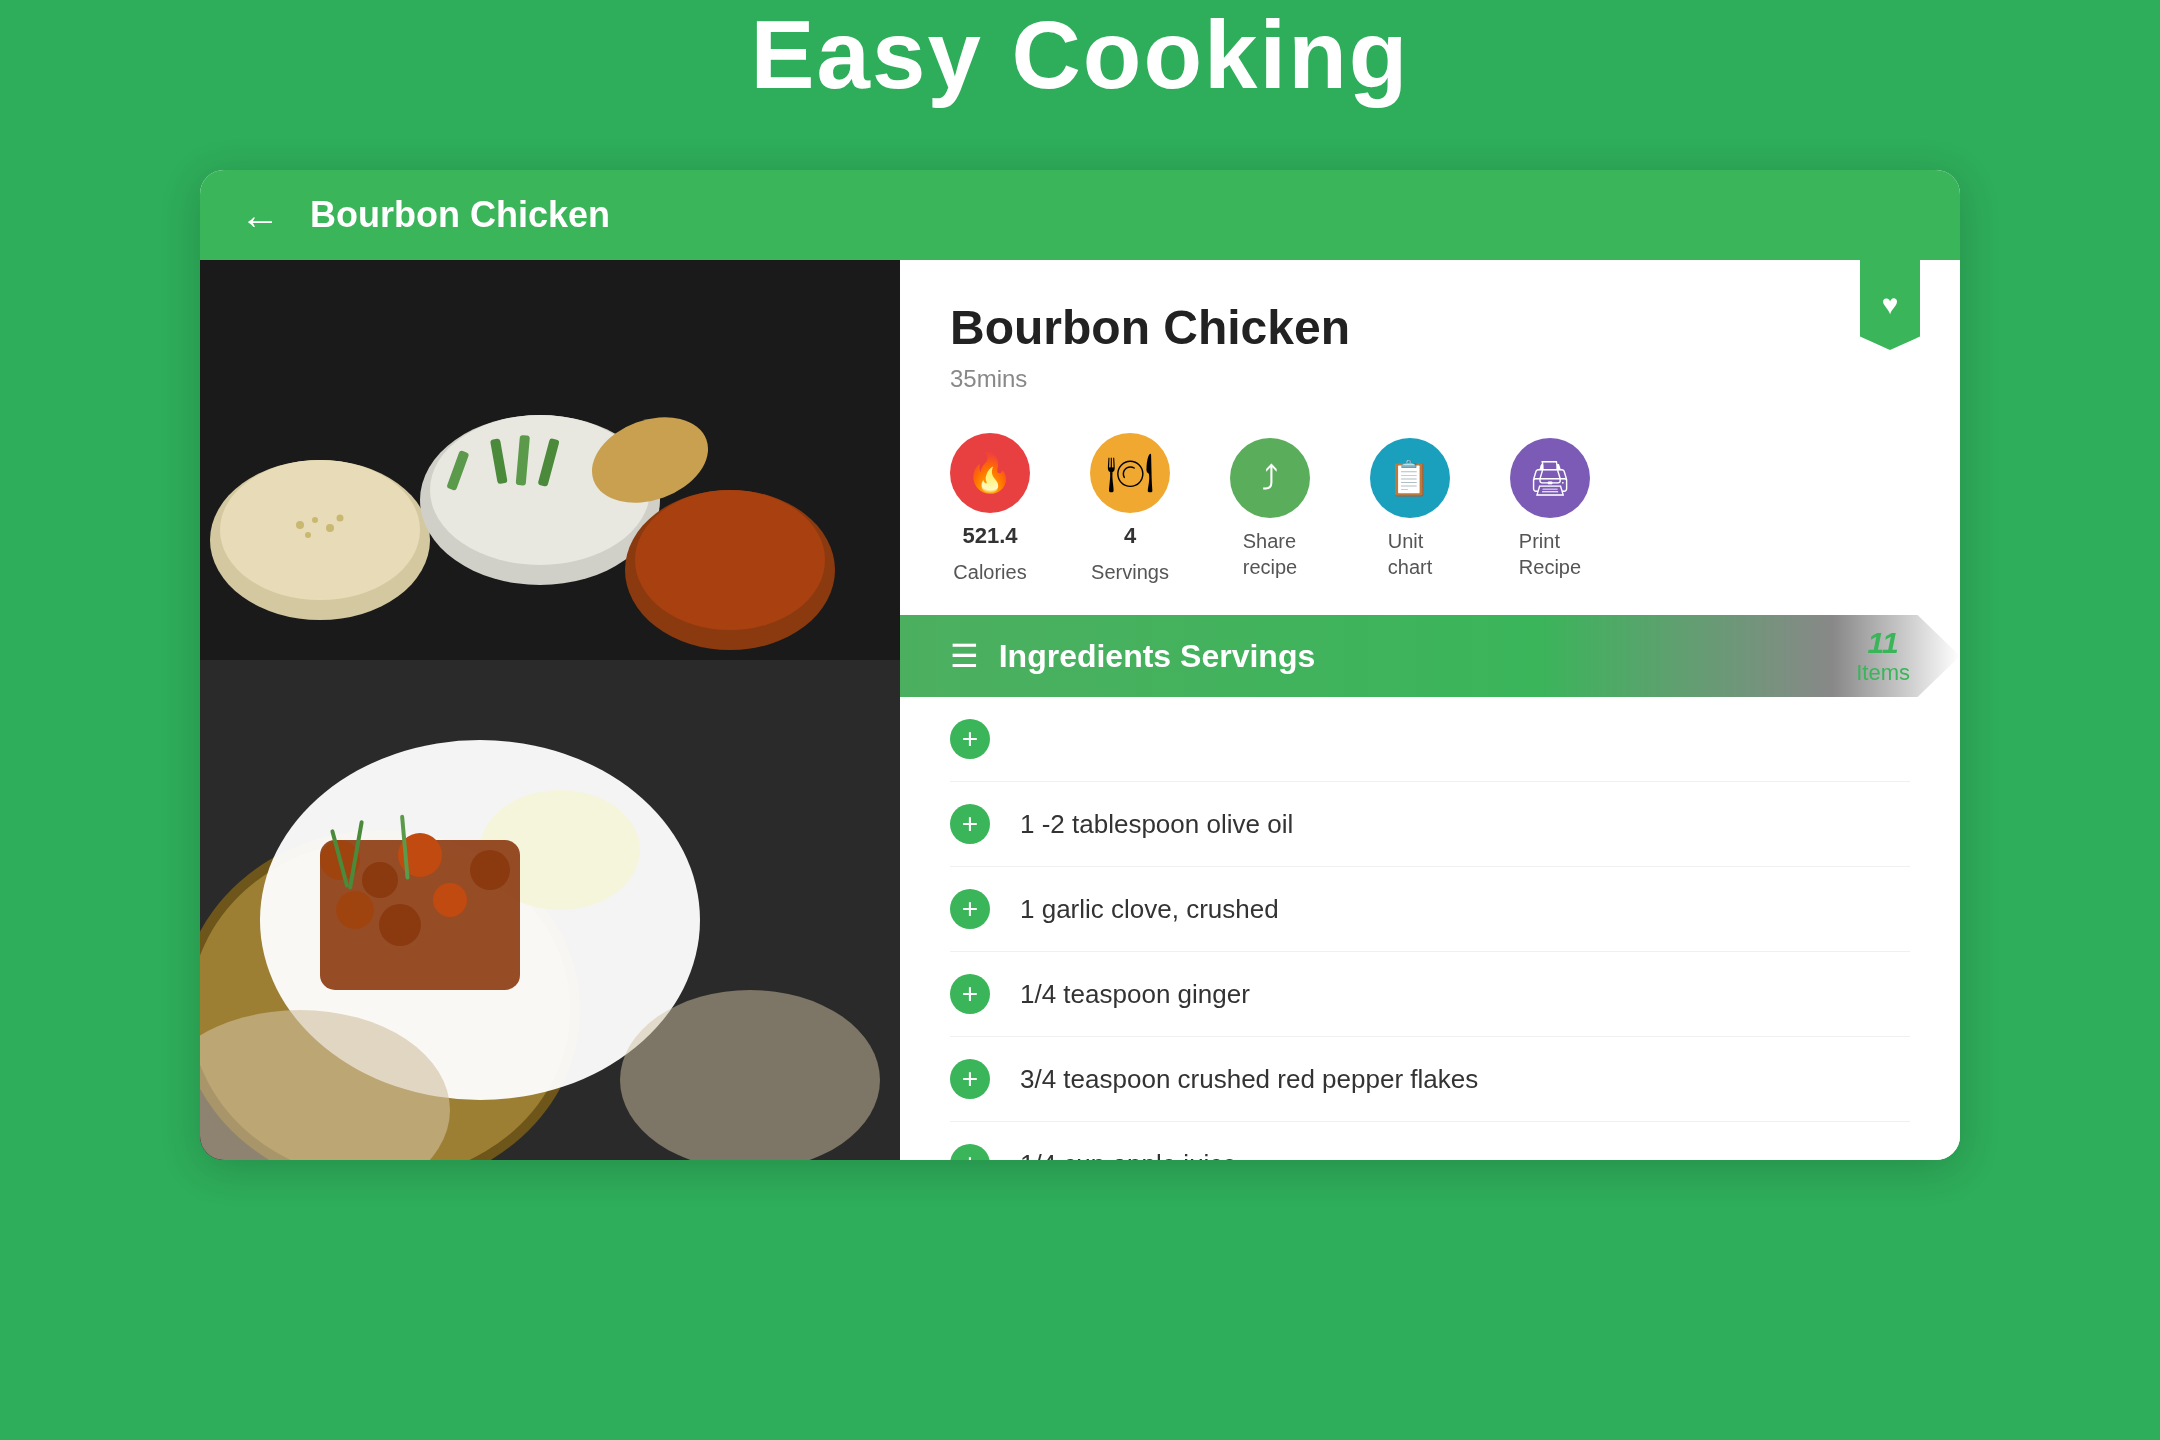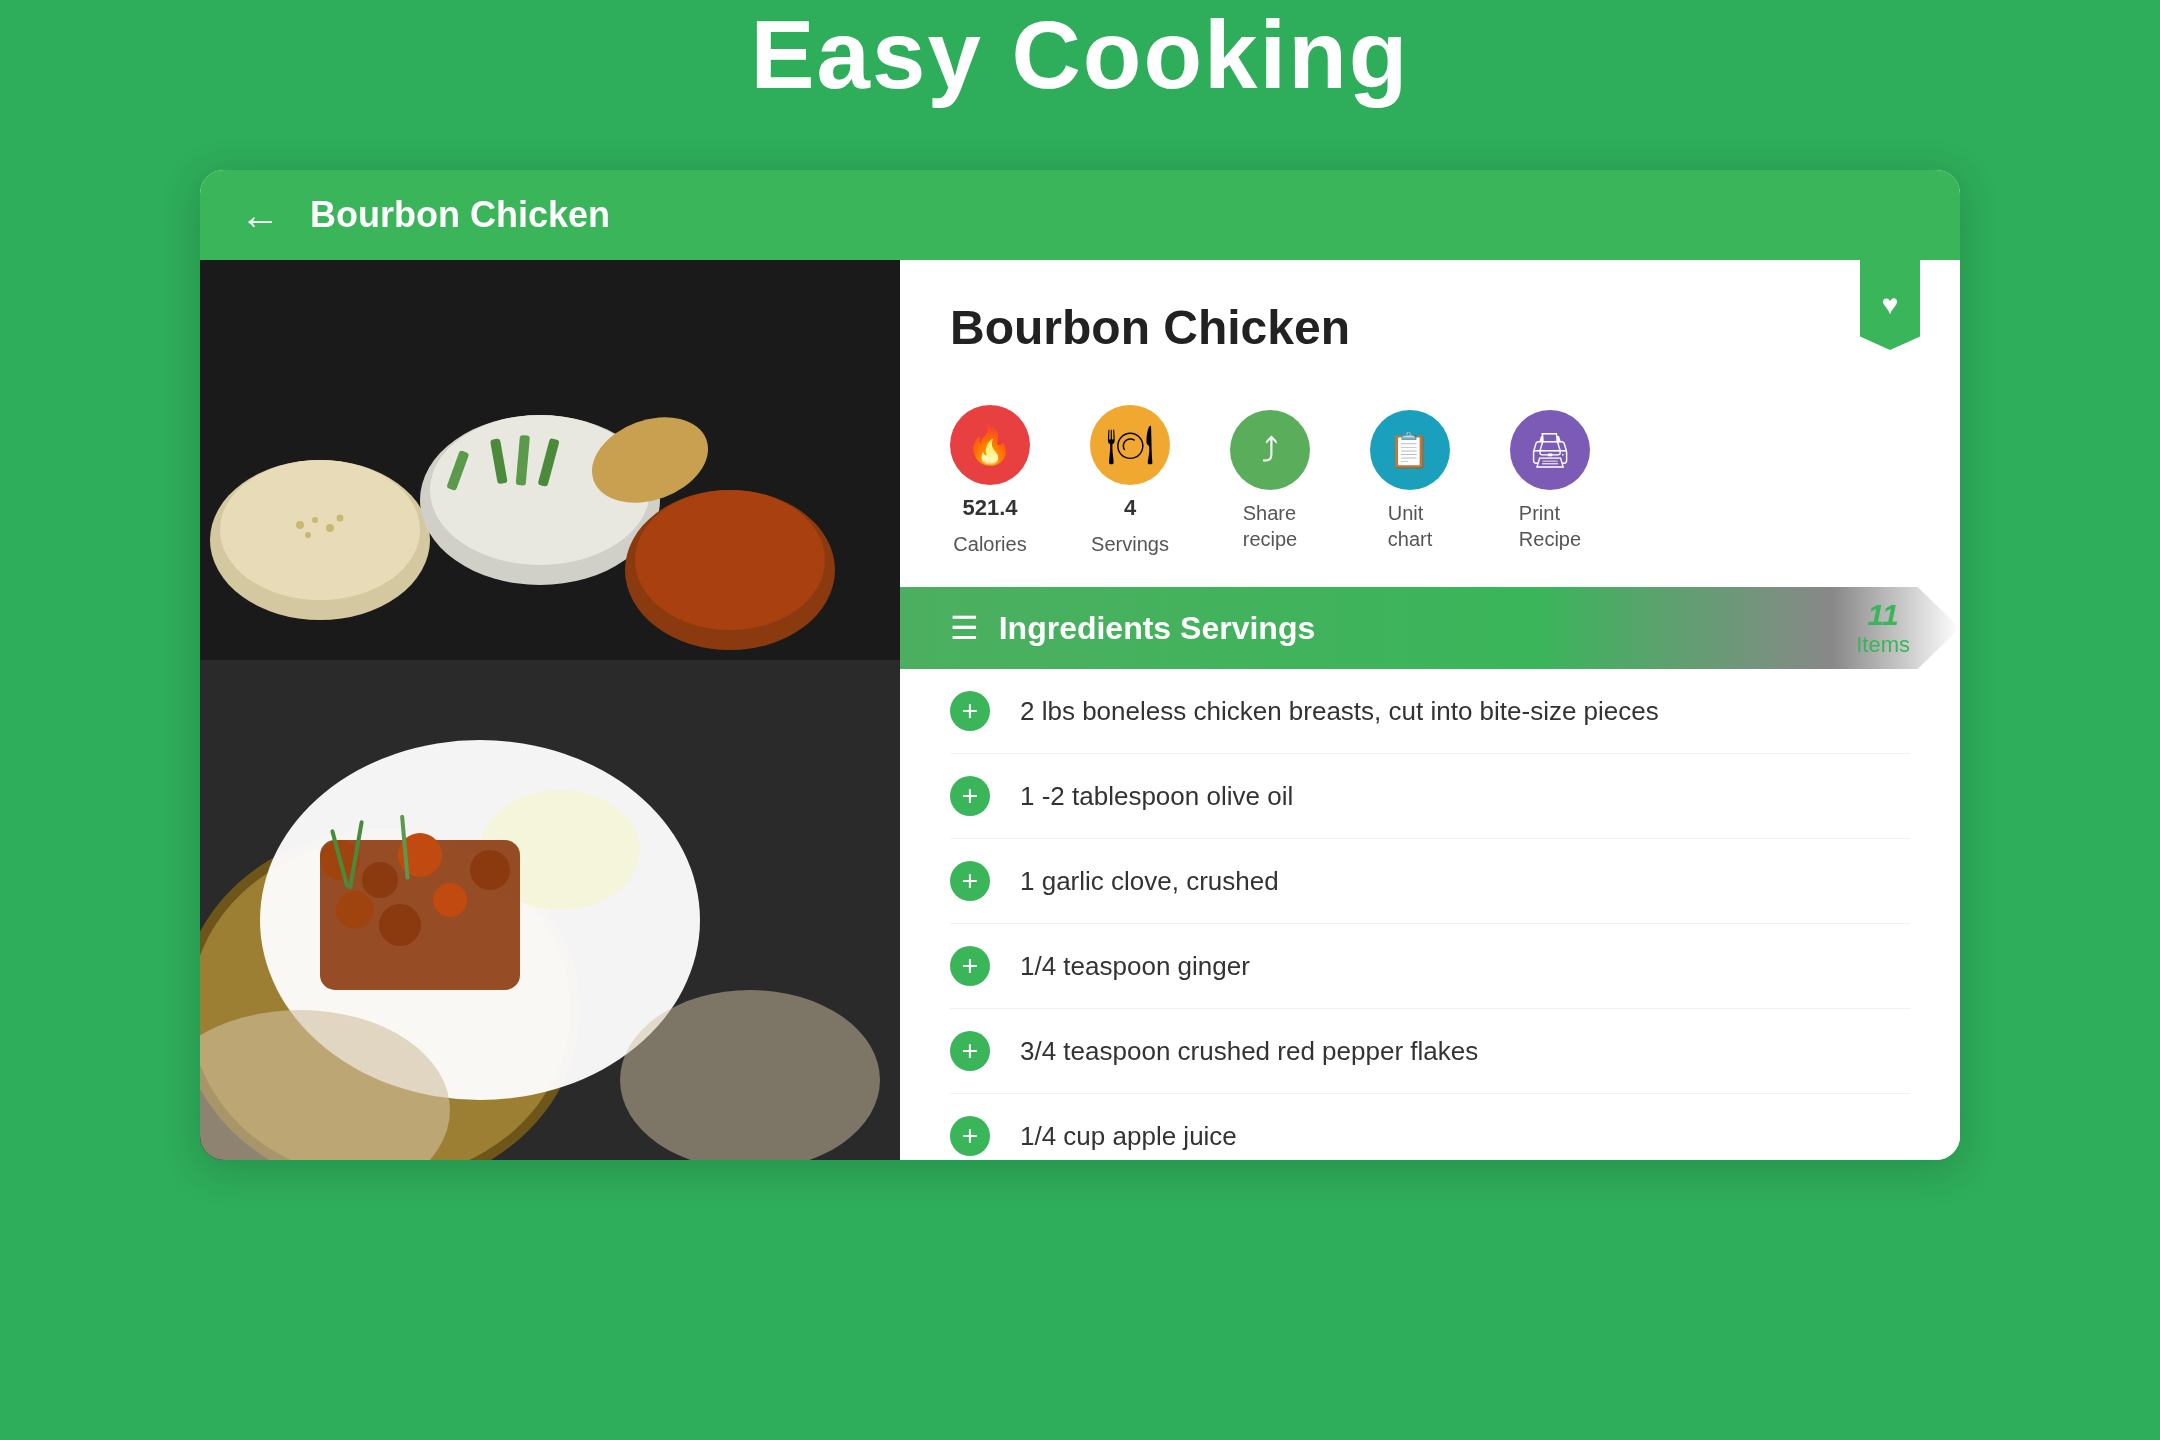--- a/index.html
+++ b/index.html
@@ -269,20 +269,21 @@
     </div>
 
     <div class="recipe-panel">
 
       <div class="bookmark">
         <span class="bookmark-heart">♥</span>
       </div>
 
       <div class="recipe-title-section">
         <div class="recipe-name">Bourbon Chicken</div>
+        <div class="recipe-time">35mins</div>
       </div>
 
       <div class="stats-row">
 
         <div class="stat-item">
           <div class="stat-icon-circle" style="background:#e84040;">
             <span style="font-size:38px;">🔥</span>
           </div>
           <div class="stat-value">521.4</div>
           <div class="stat-label">Calories</div>
@@ -331,21 +332,20 @@
         </div>
         <div style="position:absolute; right: 50px; top:50%; transform:translateY(-50%); text-align:center;">
           <span class="items-count-num" style="font-size:30px; color:#3ab55a; font-weight:800; display:block;">11</span>
           <span style="font-size:22px; color:#3ab55a;">Items</span>
         </div>
       </div>
 
       <div class="ingredient-list" id="ingredient-list">
       <div class="ingredient-item">
       <div class="add-btn">+</div>
-      <span class="ingredient-text">2 lbs boneless chicken breasts, cut into bite-size pieces</span>
     </div>
           <div class="ingredient-item">
       <div class="add-btn">+</div>
       <span class="ingredient-text">1 -2 tablespoon olive oil</span>
     </div>
           <div class="ingredient-item">
       <div class="add-btn">+</div>
       <span class="ingredient-text">1 garlic clove, crushed</span>
     </div>
           <div class="ingredient-item">

